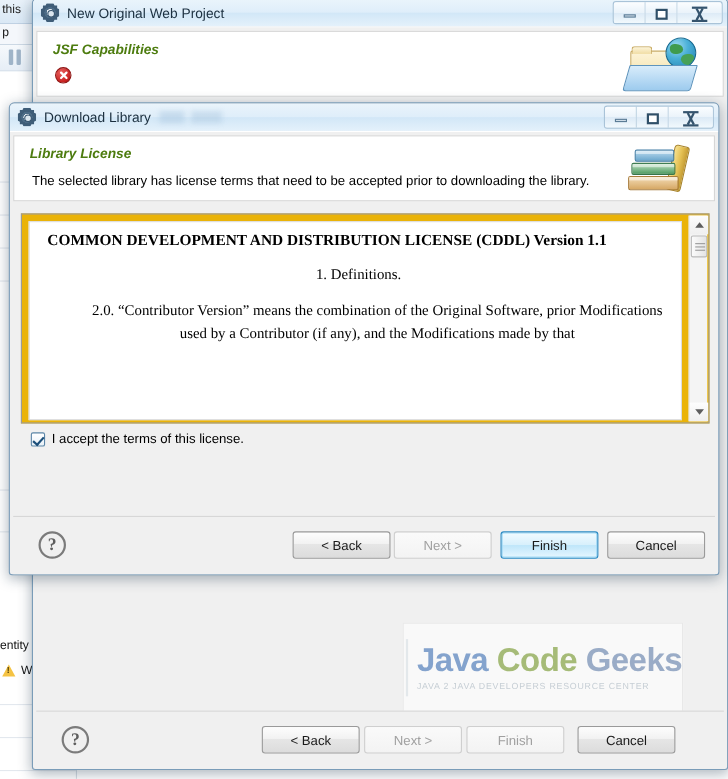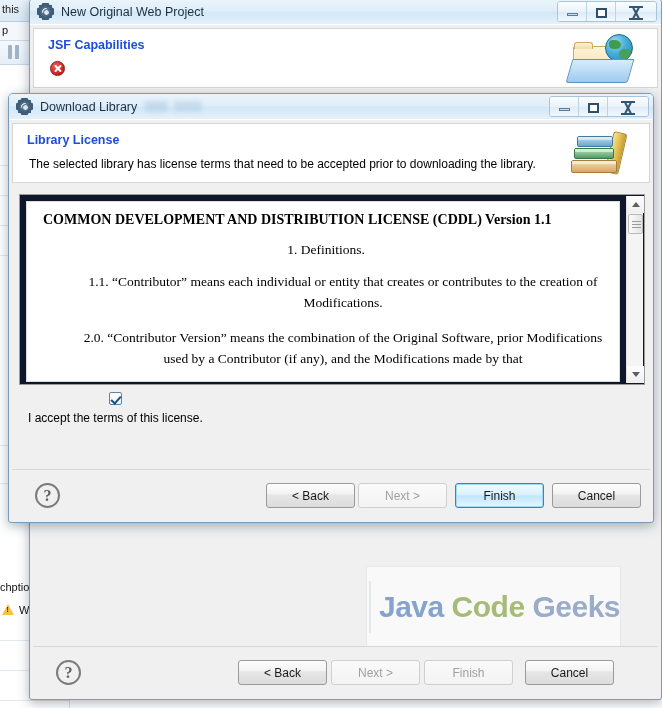--- a/index.html
+++ b/index.html
@@ -192,21 +192,21 @@
   .dlg-head {
     position: relative;
     background: #ffffff;
     border: 1px solid #d6d6d6;
     margin: 3px 3px 0 3px;
     height: 60px;
     overflow: hidden;
   }
   .dlg-head-title {
     position: absolute; left: 14px; top: 9px;
-    font-size: 12.5px; font-weight: bold; color: #1d4ed8;
+    font-size: 12.5px; font-weight: bold; color: #4d7c0f; font-style: italic;
   }
   .dlg-head-desc {
     position: absolute; left: 16px; top: 33px;
     font-size: 12px; color: #000; white-space: nowrap;
   }
   .dlg-head-desc.with-icon {
     left: 38px;
   }
   .err-icon {
     position: absolute; left: 16px; top: 32px;
@@ -267,21 +267,21 @@
   .bk.b3 { left: 2px; top: 30px; width: 46px; height: 13px;
            background: linear-gradient(180deg,#f3dcb6 0%, #d6a865 100%); border: 1px solid #a87c3c; }
   .bk.b4 { left: 40px; top: 2px; width: 14px; height: 42px;
            background: linear-gradient(90deg,#f7e08c 0%, #e3bf52 55%, #c49b33 100%);
            border: 1px solid #a8842b; transform: rotate(13deg); border-radius: 3px; }
   .bk .cap { position:absolute; left:0; top:0; width:100%; height:3px; background: rgba(255,255,255,.5); }
 
   
   .license-box {
     position: absolute;
-    background: #0f172a;
+    background: #eab308;
     border: 1px solid #9b9b9b;
     overflow: hidden;
   }
   .license-inner {
     position: absolute; left: 6px; top: 6px; right: 24px; bottom: 2px;
     border: 1px solid #dcdcdc;
     background: #fff;
     padding: 8px 10px 0 12px;
     overflow: hidden;
     font-family: "Liberation Serif", serif;
@@ -316,21 +316,21 @@
     position: absolute; left: 3px; width: 9px; height: 1px; background: #9b9b9b;
   }
   .vs-thumb i:nth-child(1){ top: 6px; }
   .vs-thumb i:nth-child(2){ top: 9px; }
   .vs-thumb i:nth-child(3){ top: 12px; }
 
   
   .accept-row {
     position: absolute;
     display: flex; align-items: center; gap: 6px;
-    font-size: 12px; color: #000; flex-direction: column;
+    font-size: 12px; color: #000;
   }
   .checkbox {
     width: 13px; height: 13px; flex: none; position: relative;
     background: linear-gradient(180deg,#ffffff 0%, #e8f1f8 100%);
     border: 1px solid #5b86a8;
     border-radius: 2px;
   }
   .checkbox.checked::after {
     content: ""; position: absolute; left: 3px; top: 1px;
     width: 4px; height: 8px;
@@ -441,21 +441,21 @@
       </span>
   </div>
 
   <div class="ide-left-panel">
     <div class="ide-row" style="top:100px"></div>
     <div class="ide-row" style="top:130px"></div>
     <div class="ide-row" style="top:160px"></div>
     <div class="ide-row" style="top:190px"></div>
     <div class="ide-row" style="top:380px"></div>
     <div class="ide-row" style="top:418px"></div>
-    <div class="ide-tab-label">chptio</div>
+    <div class="ide-tab-label">entity</div>
     <div class="ide-warn-row">
       <span class="warn-icon"></span>
       <span>Wa</span>
     </div>
     <div class="ide-row" style="top:575px"></div>
     <div class="ide-row" style="top:605px"></div>
     <div class="ide-row" style="top:635px"></div>
   </div>
 
   <div class="ide-right-edge">
@@ -502,20 +502,21 @@
   </div>
 
   <div class="wm-box" style="left:336px; top:567px;">
     <div class="wm-sep"></div>
     <div class="wm-text">
       <div class="wm-title">
         <span class="w1">Java</span>
         <span class="w2">Code</span>
         <span class="w3">Geeks</span>
       </div>
+      <div class="wm-sub">JAVA 2 JAVA DEVELOPERS RESOURCE CENTER</div>
     </div>
   </div>
 
   <div class="btn-bar" style="bottom:0; left:3px; right:3px; width:auto;">
     <div class="help-btn">?</div>
     <div class="btn" style="left:205px">
       <span>&lt; Back</span>
     </div>
     <div class="btn disabled" style="left:298px">
       <span>Next &gt;</span>
@@ -567,21 +568,20 @@
       <span class="bk b3">
           <i class="cap"></i>
         </span>
     </div>
   </div>
 
   <div class="license-box" style="left:10px; top:100px; width:626px; height:191px;">
     <div class="license-inner">
       <div class="lic-h">COMMON DEVELOPMENT AND DISTRIBUTION LICENSE (CDDL) Version 1.1</div>
       <div class="lic-p">1. Definitions.</div>
-      <div class="lic-p indent">1.1. “Contributor” means each individual or entity that creates or contributes to the creation of Modifications.</div>
       <div class="lic-p indent">2.0. “Contributor Version” means the combination of the Original Software, prior Modifications used by a Contributor (if any), and the Modifications made by that</div>
     </div>
     <div class="vscroll">
       <div class="vs-arrow up"></div>
       <div class="vs-thumb">
           <i></i>
           <i></i>
           <i></i>
         </div>
       <div class="vs-arrow down"></div>

